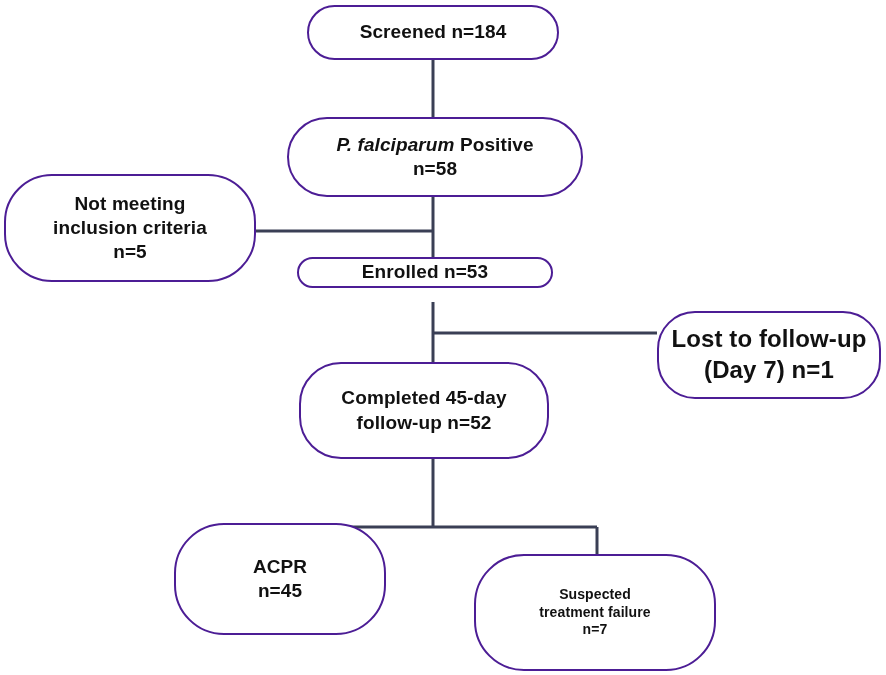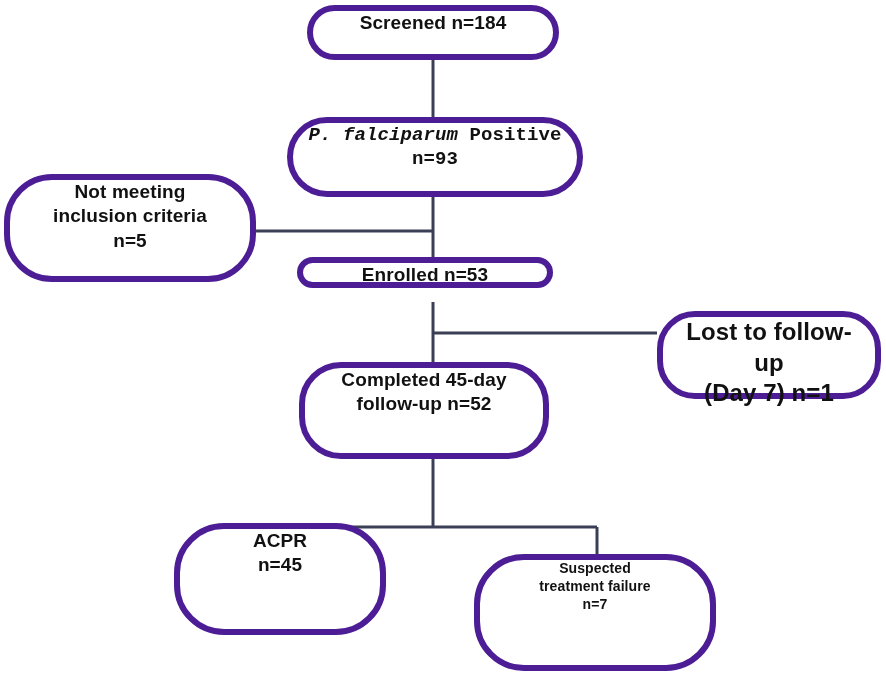--- a/index.html
+++ b/index.html
@@ -22,23 +22,23 @@
     left: 0;
     top: 0;
     width: 886px;
     height: 675px;
     pointer-events: none;
   }
   .node {
     position: absolute;
     box-sizing: border-box;
     background: #ffffff;
-    border: 6px solid #4c1d95;
+    border: 2px solid #4c1d95;
     display: flex;
-    align-items: flex-start;
+    align-items: center;
     justify-content: center;
     text-align: center;
     color: #111111;
     font-weight: bold;
     line-height: 1.28;
     letter-spacing: 0.1px;
     z-index: 2;
   }
   .node .node-text {
     display: block;
@@ -54,21 +54,20 @@
   
   #node-screened {
     left: 307px; top: 5px; width: 252px; height: 55px;
     border-radius: 28px;
     font-size: 19px;
   }
   #node-pf-positive {
     left: 287px; top: 117px; width: 296px; height: 80px;
     border-radius: 40px;
     font-size: 19px;
-    font-family: Liberation Mono, monospace;
   }
   #node-not-meeting {
     left: 4px; top: 174px; width: 252px; height: 108px;
     border-radius: 48px;
     font-size: 19px;
   }
   #node-enrolled {
     left: 297px; top: 257px; width: 256px; height: 31px;
     border-radius: 24px;
     font-size: 19px;
@@ -120,21 +119,21 @@
 
       <line x1="597" y1="527" x2="597" y2="559"></line>
     </g>
   </svg>
 
   <div class="node" id="node-screened">
     <span class="node-text">Screened n=184</span>
   </div>
 
   <div class="node node-italichead" id="node-pf-positive">
-    <span class="node-text"><span class="lead">P. falciparum</span><span> Positive</span><br><span>n=93</span></span>
+    <span class="node-text"><span class="lead">P. falciparum</span><span> Positive</span><br><span>n=58</span></span>
   </div>
 
   <div class="node" id="node-not-meeting">
     <span class="node-text">Not meeting
 inclusion criteria
 n=5</span>
   </div>
 
   <div class="node" id="node-enrolled">
     <span class="node-text">Enrolled n=53</span>

